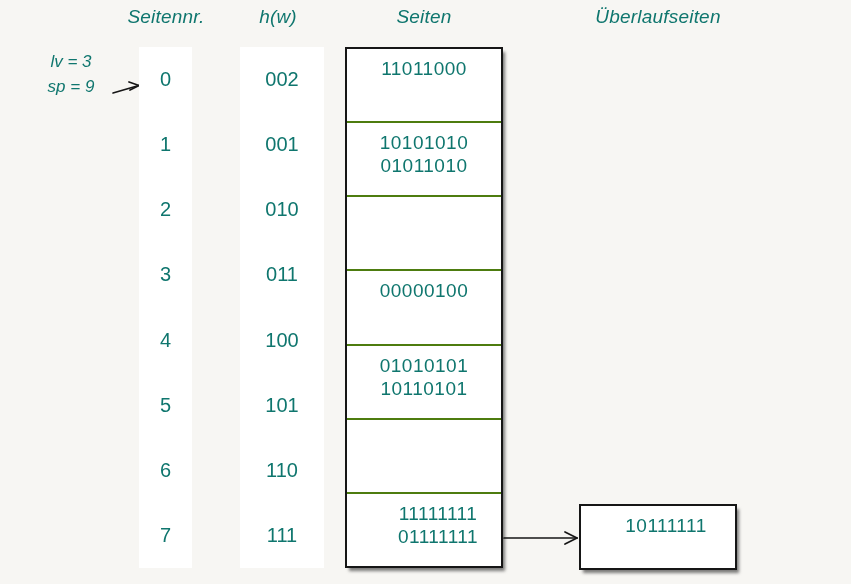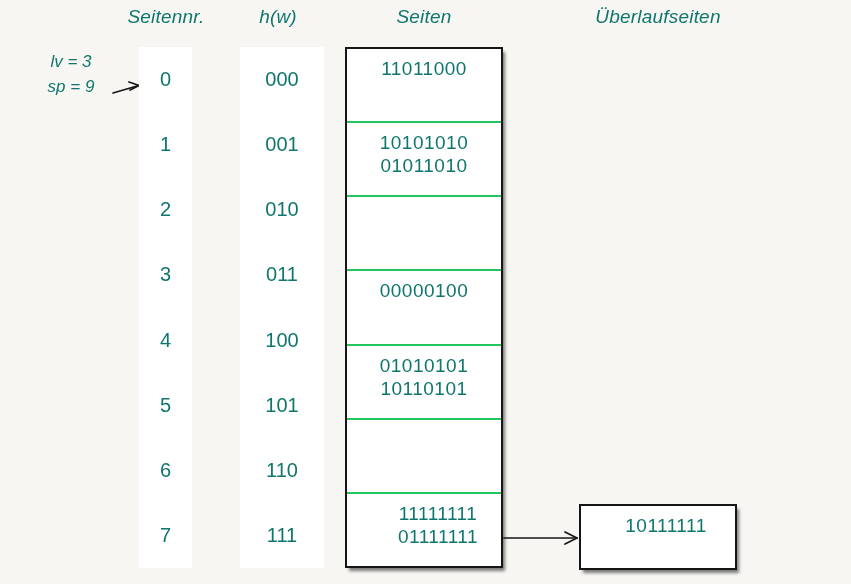--- a/index.html
+++ b/index.html
@@ -44,21 +44,21 @@
     border:2px solid #161616;
     box-shadow:3px 4px 3px -1px rgba(0,0,0,0.5);
     box-sizing:border-box;
   }
   #bucket-box{
     left:345px;top:47px;width:158px;height:521px;
     display:flex;flex-direction:column;
   }
   .bucket-cell{
     flex:1;
-    border-bottom:2px solid #22c55e;
+    border-bottom:2px solid #4d7c0f;
     text-align:center;
     padding-top:8px;
     font-size:19px;line-height:23px;
     letter-spacing:0.5px;
     box-sizing:border-box;
   }
   .bucket-cell:last-child{border-bottom:none;padding-left:28px;}
   .bucket-entry{display:block;min-height:0;}
   #overflow-box{
     left:579px;top:504px;width:158px;height:66px;
@@ -97,21 +97,21 @@
     <div class="cell">1</div>
     <div class="cell">2</div>
     <div class="cell">3</div>
     <div class="cell">4</div>
     <div class="cell">5</div>
     <div class="cell">6</div>
     <div class="cell">7</div>
   </div>
 
   <div id="hash-col" class="white-col">
-    <div class="cell">000</div>
+    <div class="cell">002</div>
     <div class="cell">001</div>
     <div class="cell">010</div>
     <div class="cell">011</div>
     <div class="cell">100</div>
     <div class="cell">101</div>
     <div class="cell">110</div>
     <div class="cell">111</div>
   </div>
 
   <div id="bucket-box" class="frame-box">

